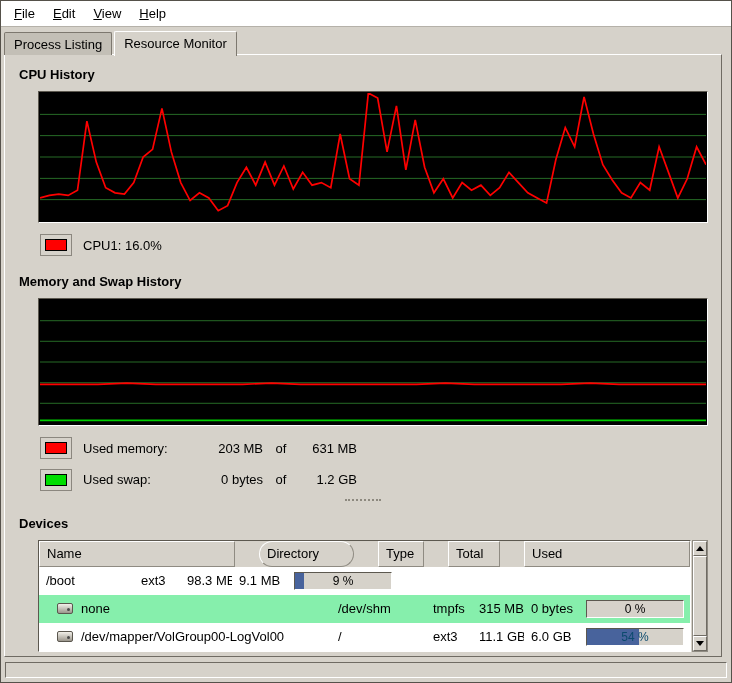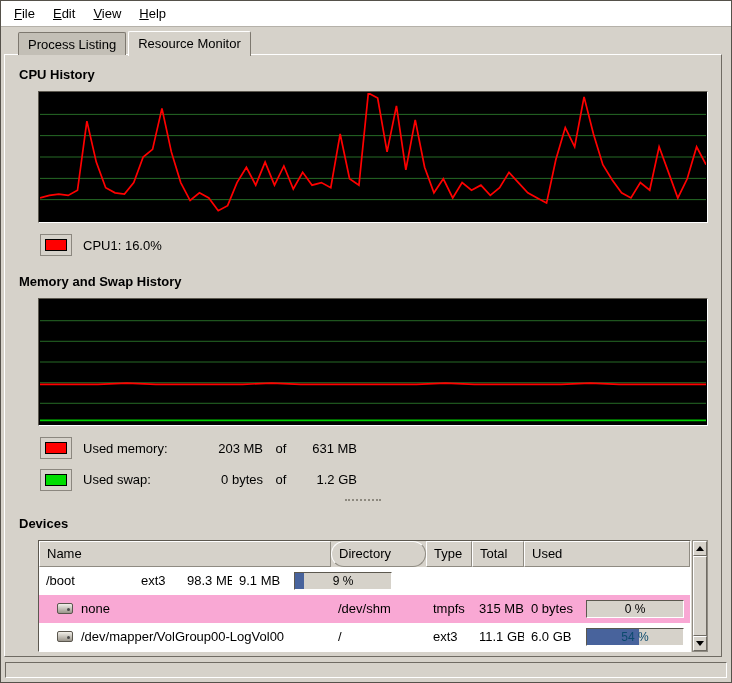--- a/index.html
+++ b/index.html
@@ -21,21 +21,21 @@
     display:flex; align-items:center;
     height:26px; padding:0 4px;
     background:#ffffff;
     border-bottom:1px solid #b5b1a9;
   }
   .menu-item { padding:4px 9px; cursor:default; }
   .menu-item::first-letter { text-decoration:underline; }
   
   .tabbar {
     display:flex; align-items:flex-end;
-    height:27px; padding:3px 0 0 17px;
+    height:27px; padding:3px 0 0 3px;
   }
   .tab {
     padding:4px 9px 3px 9px;
     border:1px solid #7d786f;
     border-bottom:none;
     background:#c3bfb6;
     margin-right:2px;
     position:relative; top:1px;
     border-top-left-radius:2px; border-top-right-radius:2px;
   }
@@ -81,34 +81,34 @@
   .pane-handle { height:8px; margin-top:4px; display:flex; justify-content:center; align-items:center; }
   .pane-handle .dots { width:36px; border-top:2px dotted #8d897f; }
   
   .devices-area { display:flex; margin-left:20px; }
   .table-frame {
     flex:1;
     border:1px solid; border-color:#5c584f #fff #fff #5c584f;
     background:#fff;
     display:flex; flex-direction:column;
   }
-  .thead { display:flex; height:26px; background:#d6d2ca; flex:none; }
+  .thead { display:flex; height:26px; background:#d6d2ca; flex:none;gap:24px; }
   .th {
     display:flex; align-items:center; padding:0 7px;
     background:#d6d2ca;
     border-top:1px solid #fff; border-left:1px solid #fff;
     border-right:1px solid #8f8b82; border-bottom:1px solid #8f8b82;
   }
   .col-name { flex:1; }
   .col-dir  { width:95px; flex:none;border-radius:13px; }
   .col-type { width:46px; flex:none; }
   .col-total{ width:52px; flex:none; }
   .col-used { width:166px; flex:none; }
   .trow { display:flex; height:28px; align-items:center; background:#fff; }
-  .trow.alt { background:#f9a8d4; }
+  .trow.alt { background:#86efac; }
   .tc { display:flex; align-items:center; padding:0 7px; overflow:hidden; white-space:nowrap; }
   .tc.name { padding-left:18px; }
   .drive-icon {
     width:16px; height:11px; flex:none;
     margin-right:8px;
     border:1px solid #5a564e; border-radius:2px;
     background:linear-gradient(#f2f0ea, #9b968c);
     position:relative;
   }
   .drive-icon::after {

